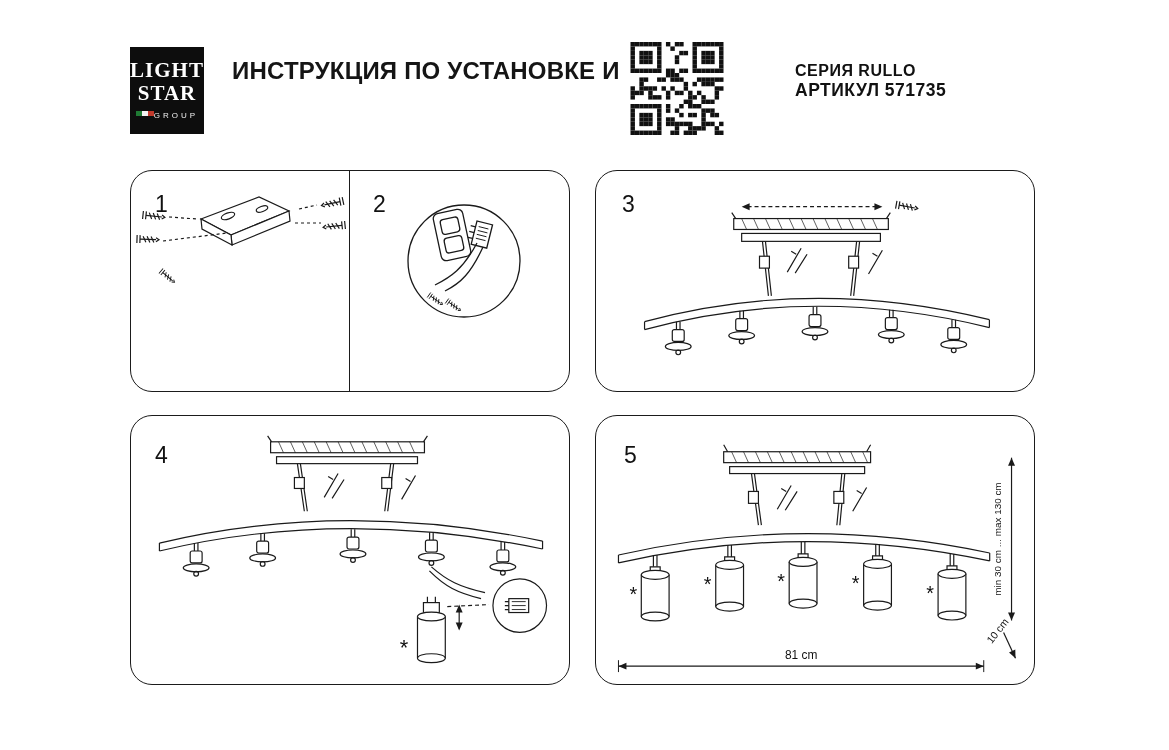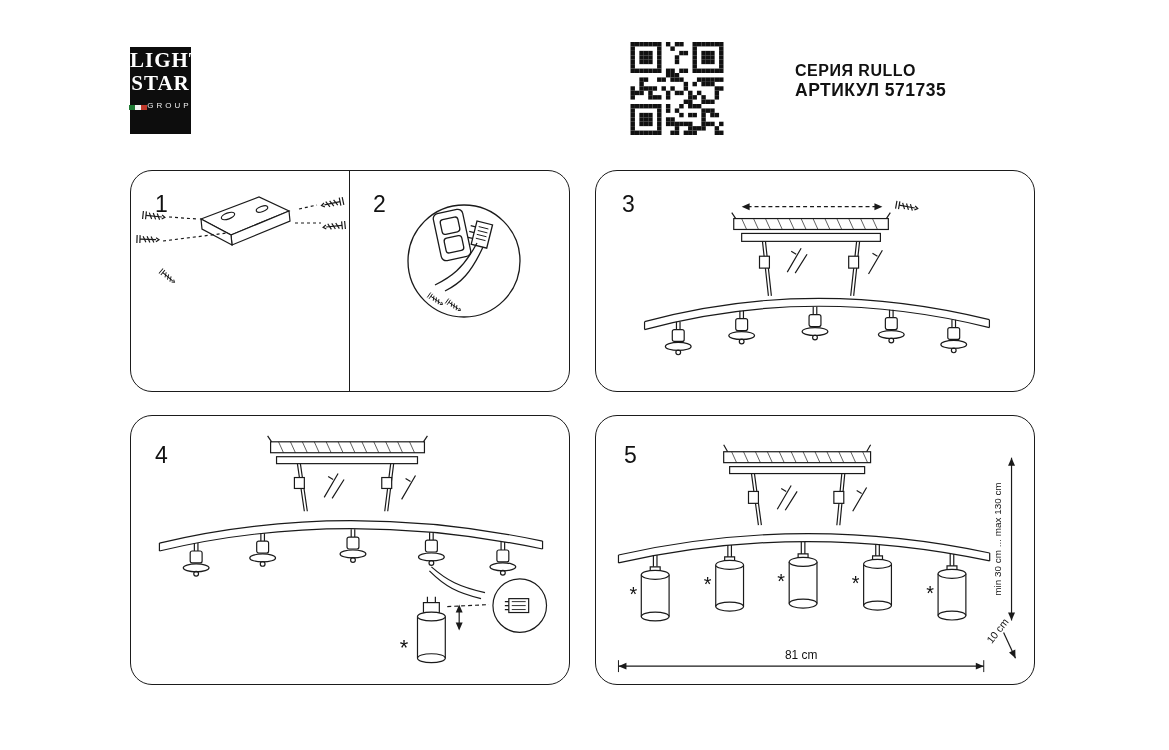--- a/index.html
+++ b/index.html
@@ -1,23 +1,23 @@
 <!DOCTYPE html>
 <html><head>
 <meta charset="utf-8">
 <style>
   *{margin:0;padding:0;box-sizing:border-box}
   html,body{background:#fff}
   body{width:1169px;height:750px;position:relative;font-family:"Liberation Sans",sans-serif;color:#111;overflow:hidden}
   .page{position:absolute;inset:0;background:#fff}
 
   
-  .logo{position:absolute;left:130px;top:47px;width:61px;height:87px;background:#0d0d0d;color:#fff;text-align:center;padding-top:2px}
+  .logo{position:absolute;left:130px;top:47px;width:74px;height:87px;background:#0d0d0d;color:#fff;text-align:center;padding-top:12px}
   .logo-l1,.logo-l2{font-family:"Liberation Serif",serif;font-weight:700;font-size:21px;line-height:23px;letter-spacing:1px}
-  .logo-row{display:flex;align-items:flex-end;justify-content:center;gap:0;margin-top:6px}
+  .logo-row{display:flex;align-items:flex-start;justify-content:center;gap:0;margin-top:6px}
   .flag{display:inline-flex;height:5px}
   .flag i{display:block;width:6px;height:5px}
   .fg{background:#1f7a34}.fw{background:#f2f2f2}.fr{background:#c0392b}
   .logo-l3{font-size:8px;letter-spacing:3px;color:#eee;font-weight:400}
   .title{position:absolute;left:232px;top:55px;font-weight:700;font-size:24px;line-height:32px;color:#151515;letter-spacing:.2px}
   .qr{position:absolute;left:628px;top:42px;width:98px;height:93px}
   .meta{position:absolute;left:795px;top:62px;width:200px;}
   .series{font-weight:700;font-size:16px;letter-spacing:.5px}
   .article{font-weight:700;font-size:17.5px;margin-top:0;letter-spacing:.5px}
 
@@ -74,20 +74,21 @@
       <span class="flag">
           <i class="fg"></i>
           <i class="fw"></i>
           <i class="fr"></i>
         </span>
       <span class="logo-l3">GROUP</span>
     </div>
   </div>
 
   <div class="title">
+    <div>ИНСТРУКЦИЯ ПО УСТАНОВКЕ И</div>
   </div>
 
   <div class="qr">
     <svg viewBox="0 0 93 93" width="98" height="93" fill="#111">
         <rect x="0.00" y="0.00" width="4.43" height="4.43"></rect>
         <rect x="4.43" y="0.00" width="4.43" height="4.43"></rect>
         <rect x="8.86" y="0.00" width="4.43" height="4.43"></rect>
         <rect x="13.29" y="0.00" width="4.43" height="4.43"></rect>
         <rect x="17.71" y="0.00" width="4.43" height="4.43"></rect>
         <rect x="22.14" y="0.00" width="4.43" height="4.43"></rect>

